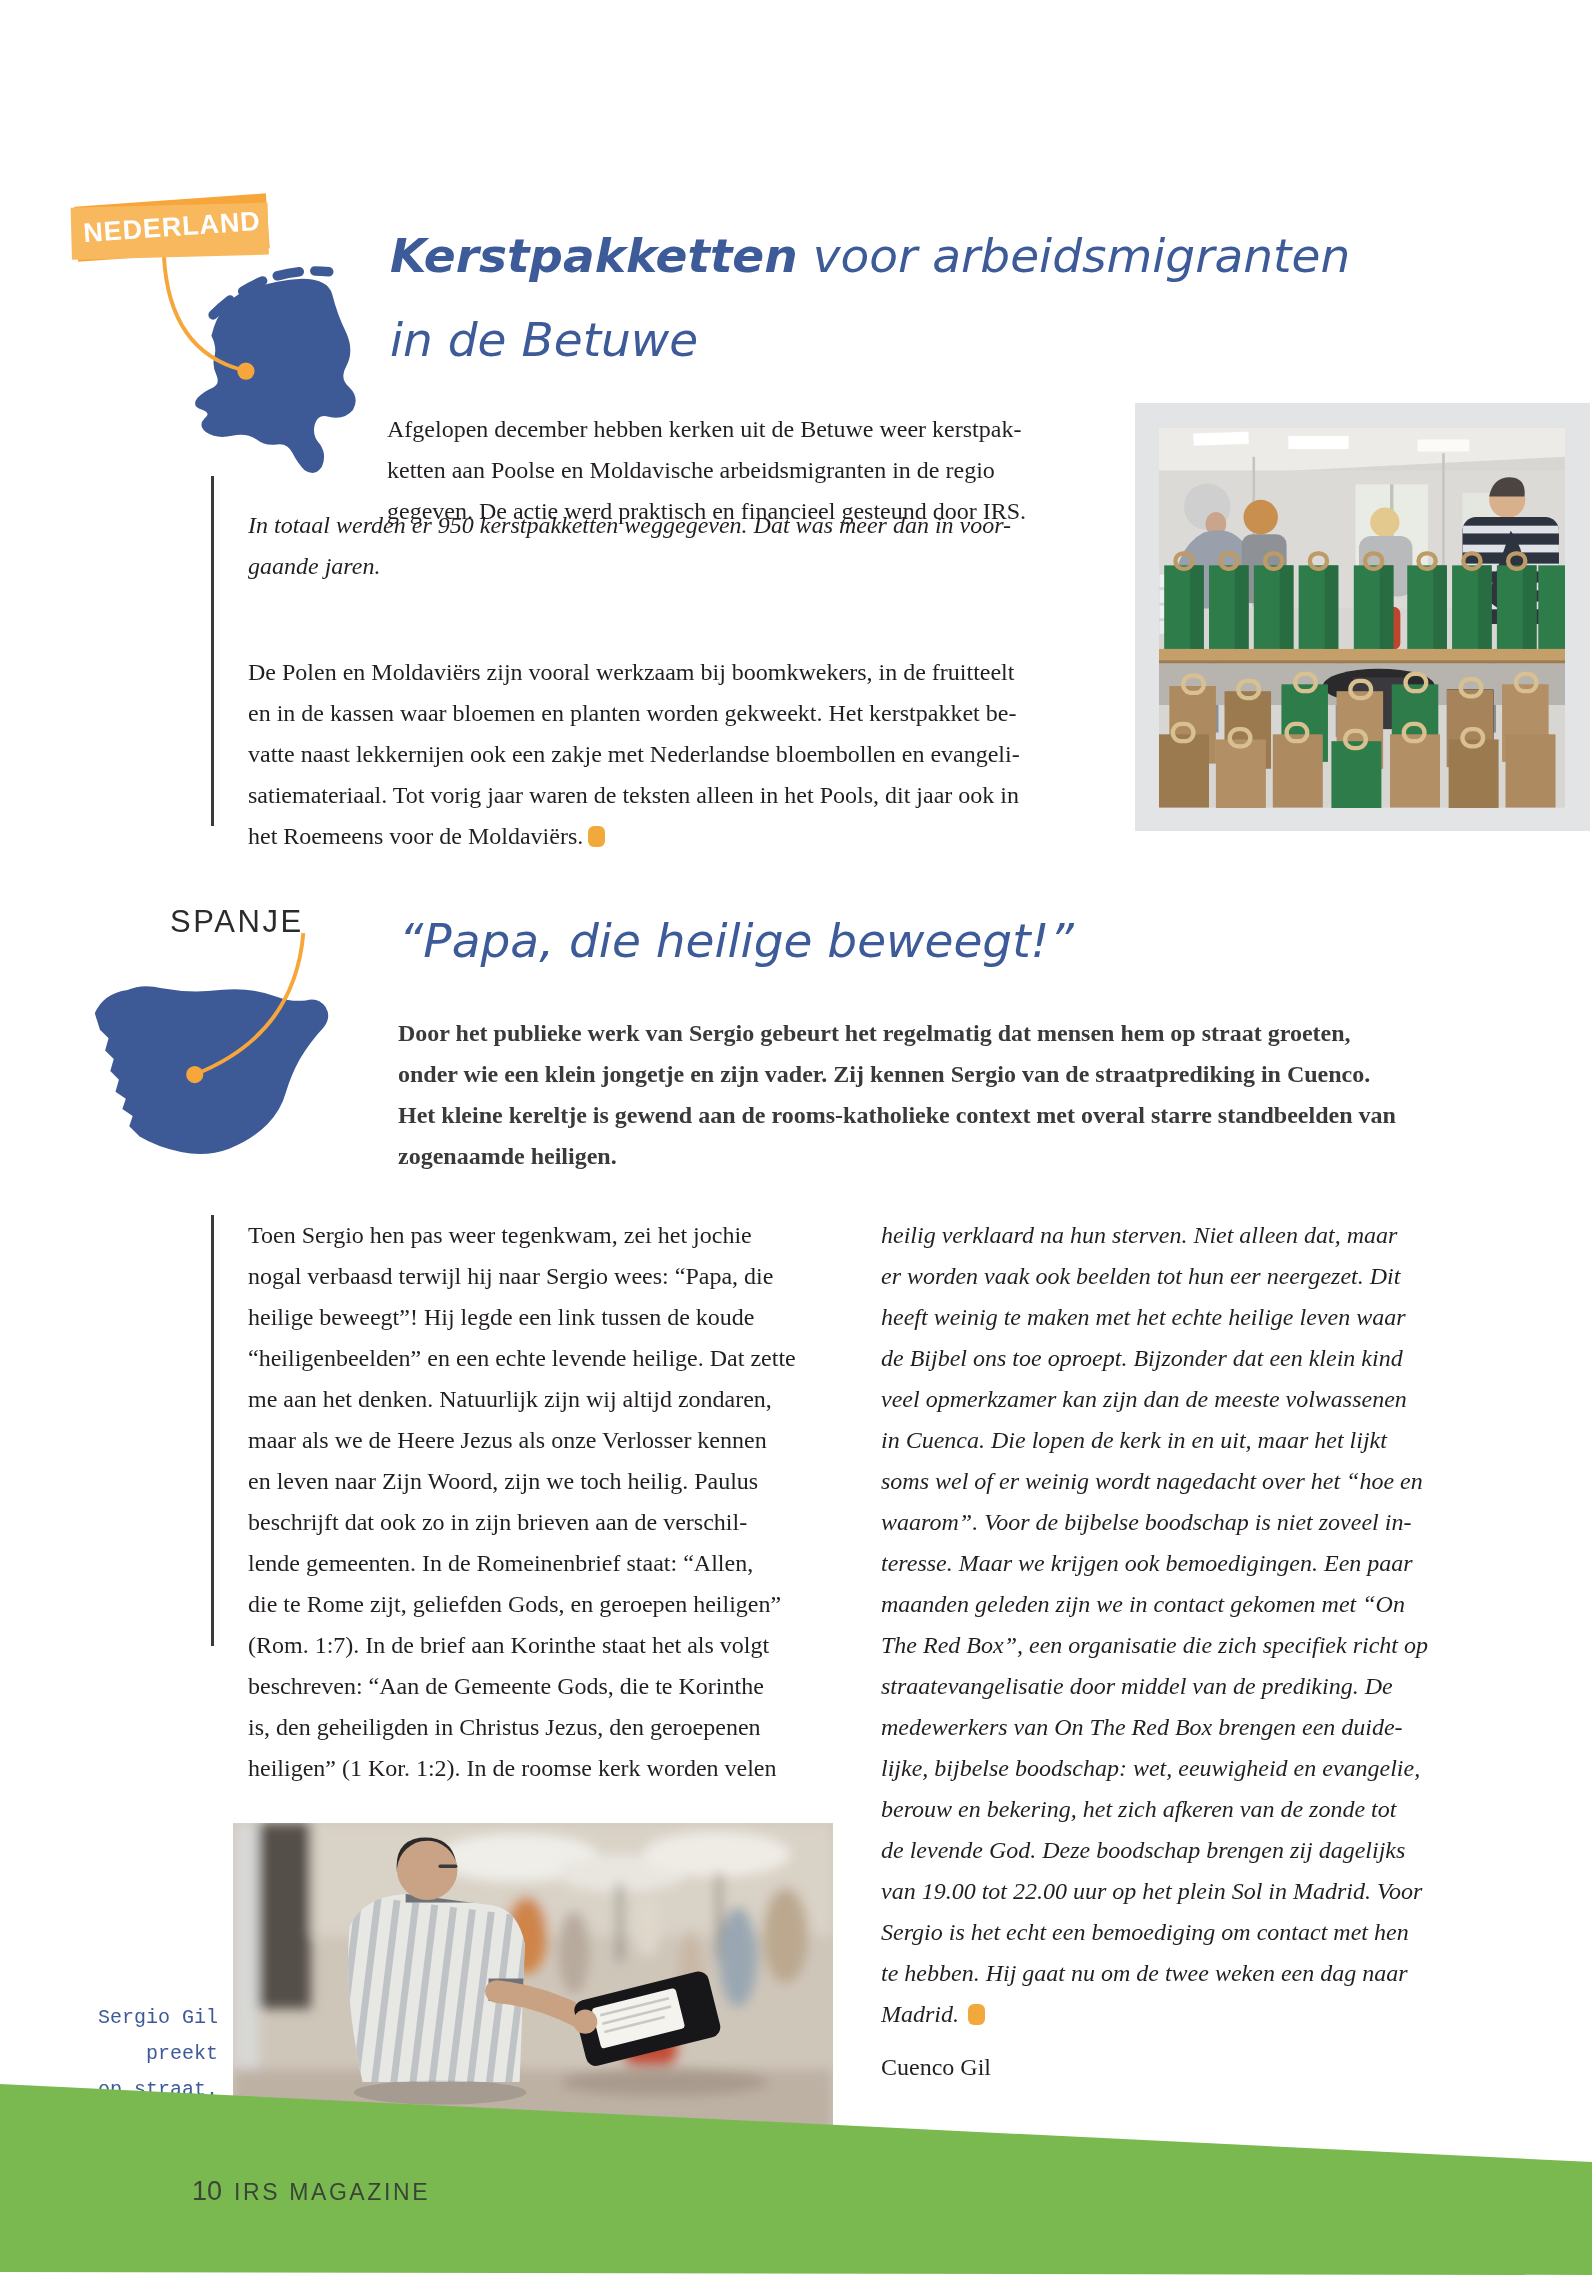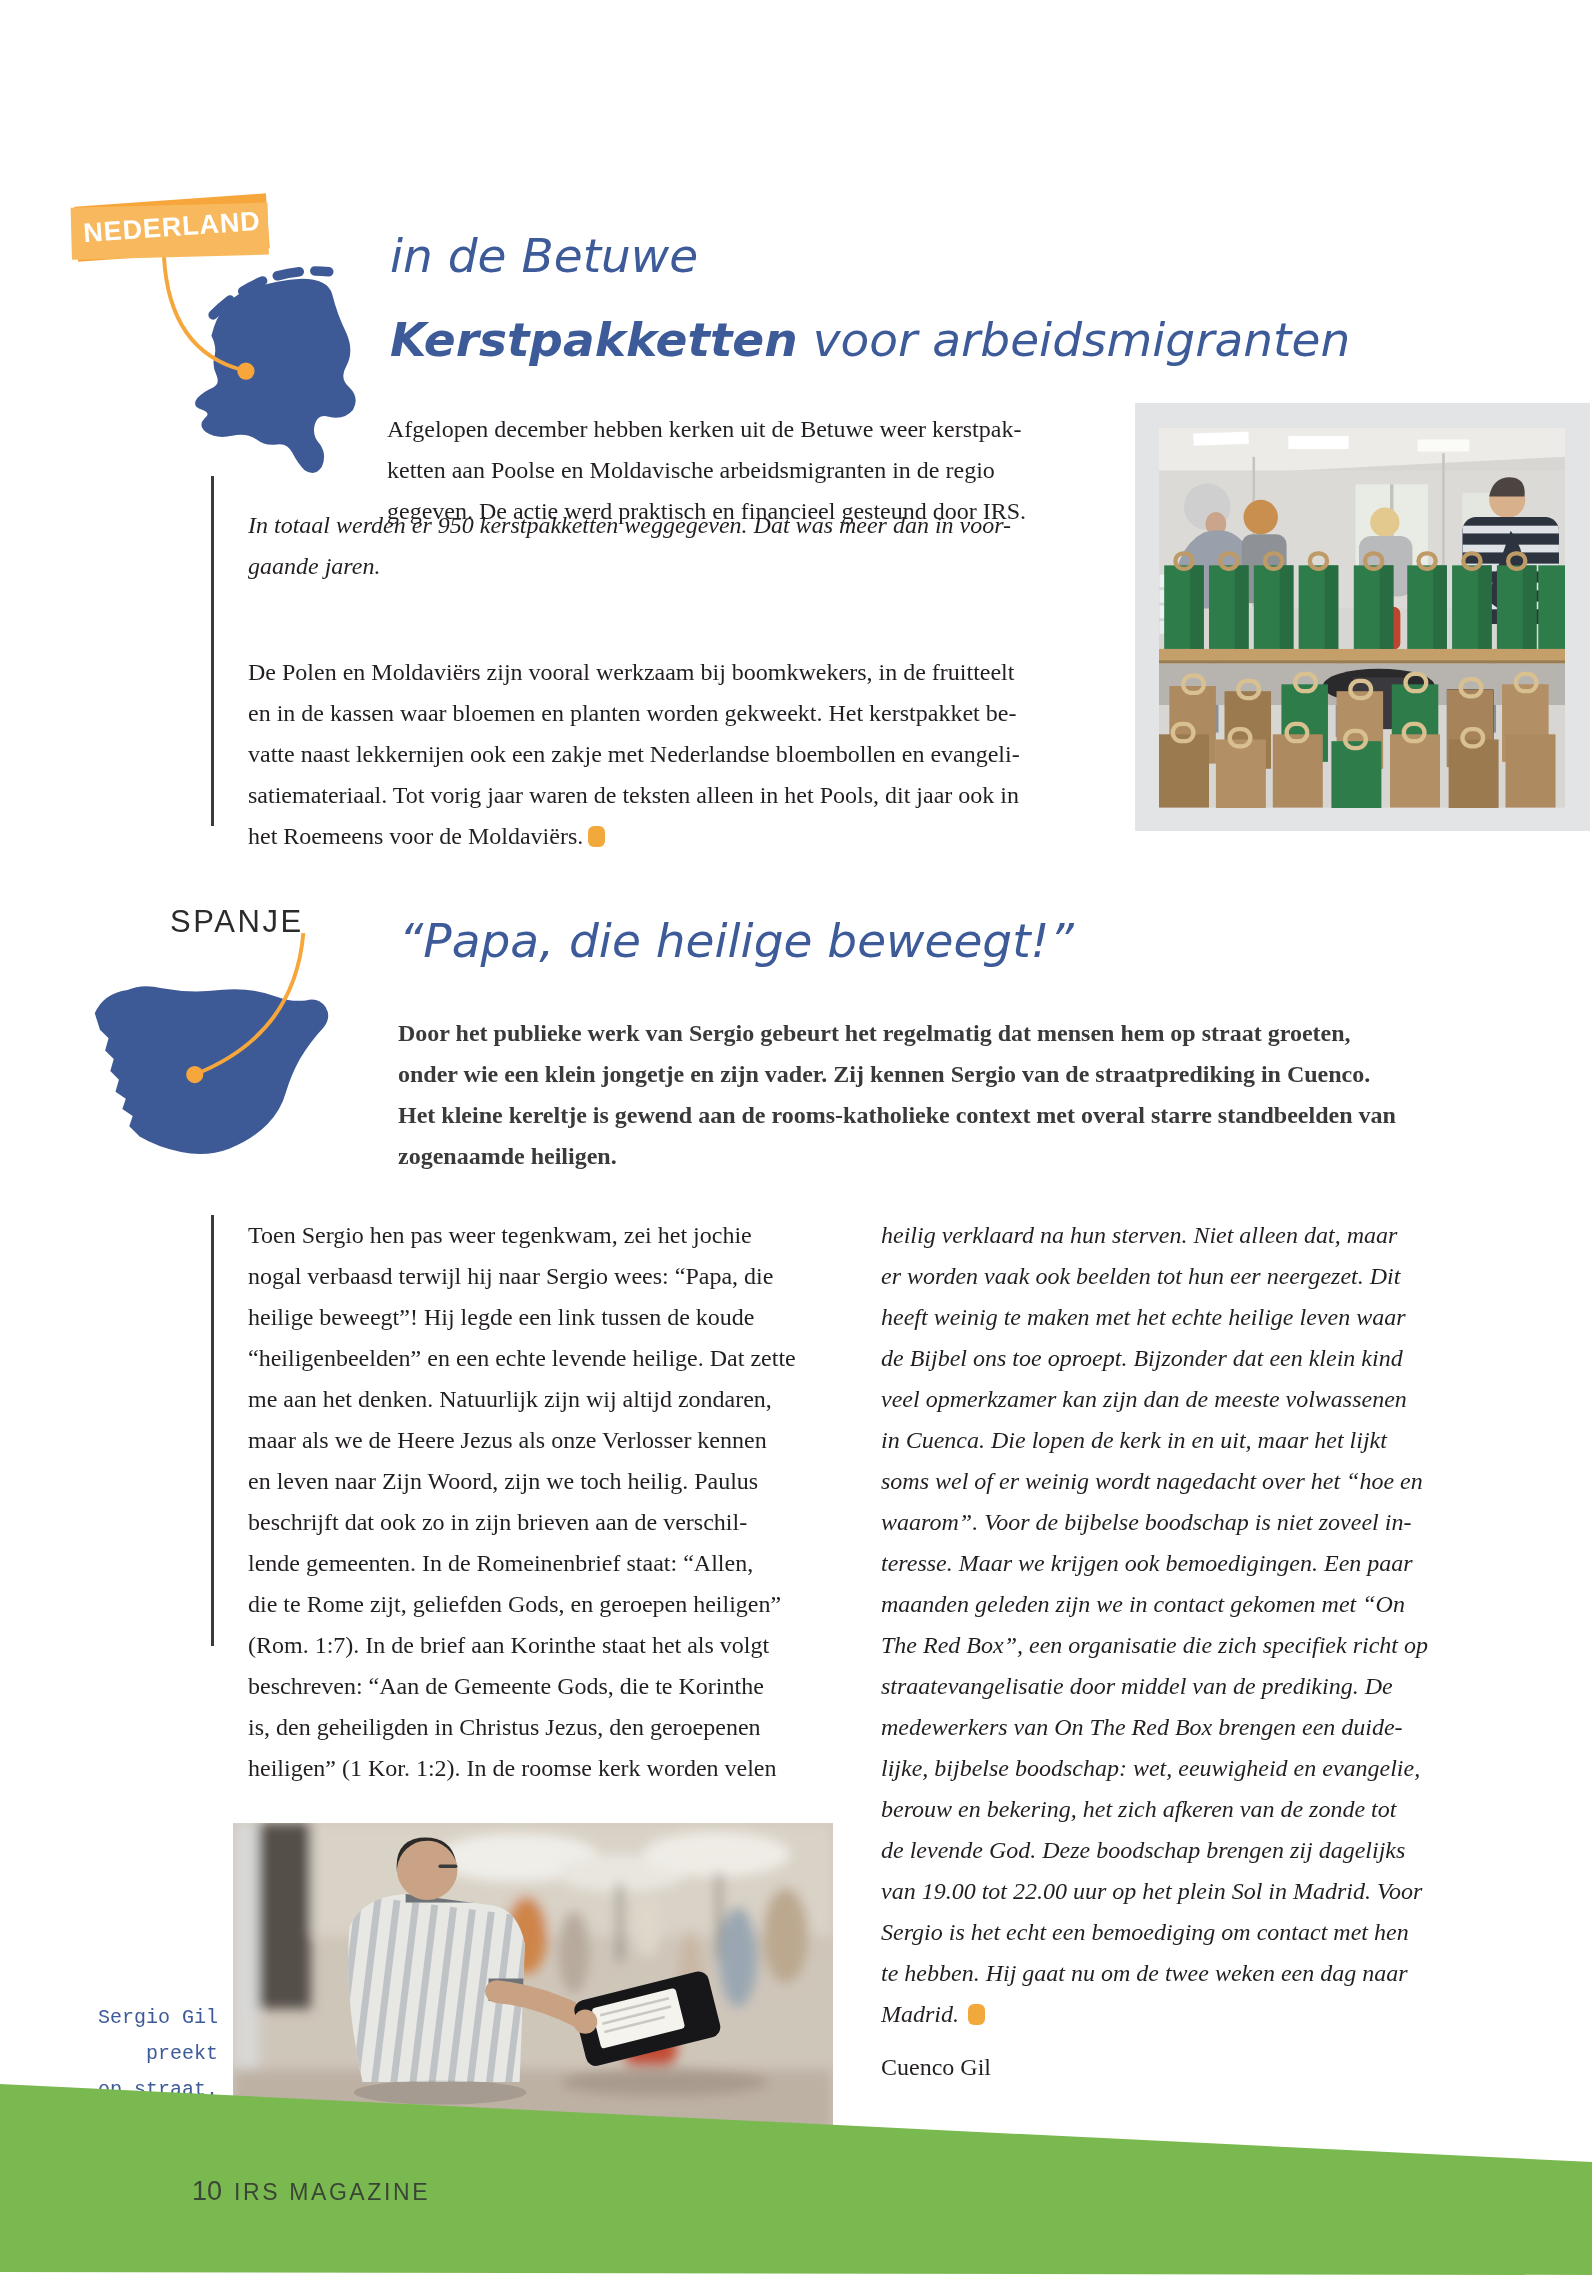--- a/index.html
+++ b/index.html
@@ -80,22 +80,22 @@
           Q176,216 186,226 Q194,238 188,252 Q180,264 168,256 Q160,248 154,236 Q148,224 136,226
           Q122,228 112,220 Q100,212 84,216 Q66,220 54,212 Q44,204 52,196 Q60,190 50,186
           Q36,182 44,172 Q52,164 62,160 Q70,156 66,146 Q60,134 64,122 Q66,112 60,100 Z"></path>
         <path fill="none" stroke="#3e5a96" stroke-width="11" stroke-linecap="round" stroke-dasharray="26 18" d="M62,76 Q120,18 196,26"></path>
       </g>
       <path fill="none" stroke="#f6a63b" stroke-width="4.5" d="M110,72 Q116,182 202,204"></path>
       <circle cx="205" cy="205" r="10" fill="#f6a63b"></circle>
     </svg>
 
     <div class="title title-nl">
+      <div><span class="t-em">Kerstpakketten</span><span> voor arbeidsmigranten</span></div>
       <div>in de Betuwe</div>
-      <div><span class="t-em">Kerstpakketten</span><span> voor arbeidsmigranten</span></div>
     </div>
 
     <div class="vrule vrule-nl"></div>
 
     <div class="lines abs nl-p1-indent">Afgelopen december hebben kerken uit de Betuwe weer kerstpak-
 ketten aan Poolse en Moldavische arbeidsmigranten in de regio
 gegeven. De actie werd praktisch en financieel gesteund door IRS.</div>
     <div class="lines abs nl-p1-full">In totaal werden er 950 kerstpakketten weggegeven. Dat was meer dan in voor-
 gaande jaren.</div>
     <div class="lines abs nl-p2"><span>De Polen en Moldaviërs zijn vooral werkzaam bij boomkwekers, in de fruitteelt

